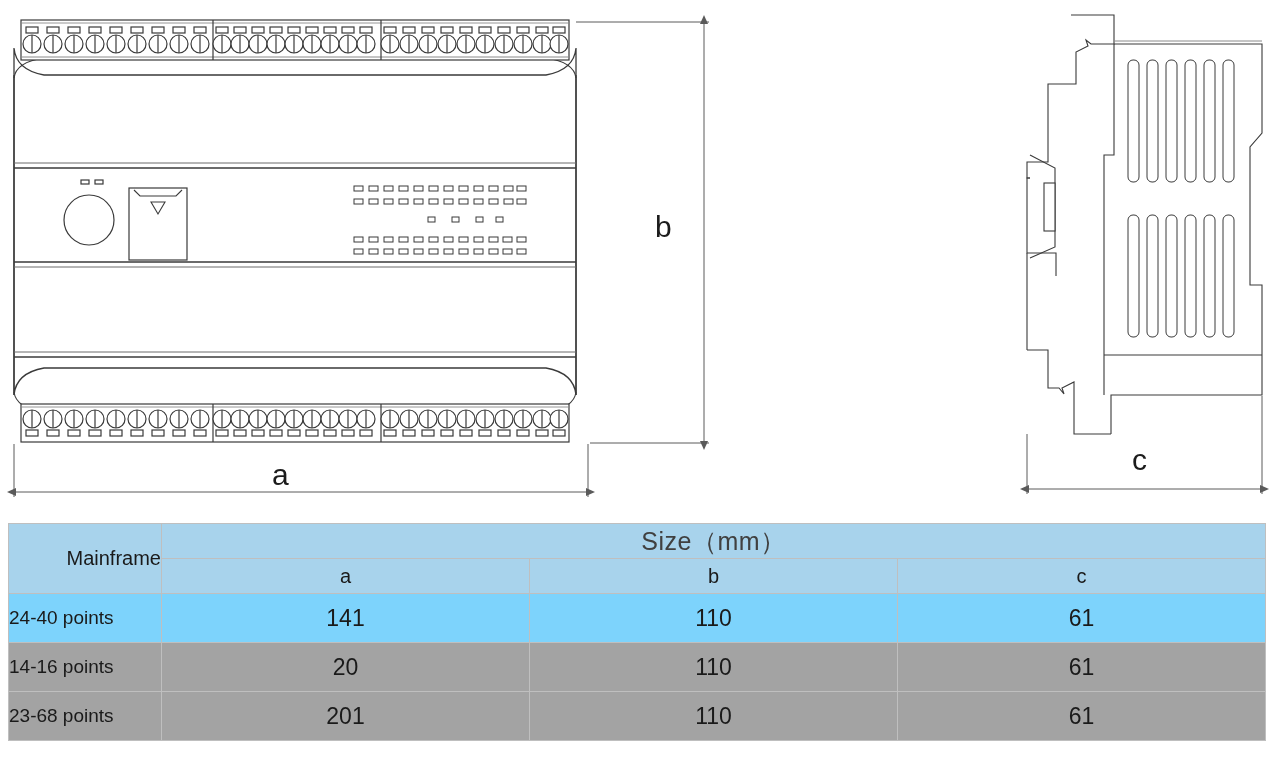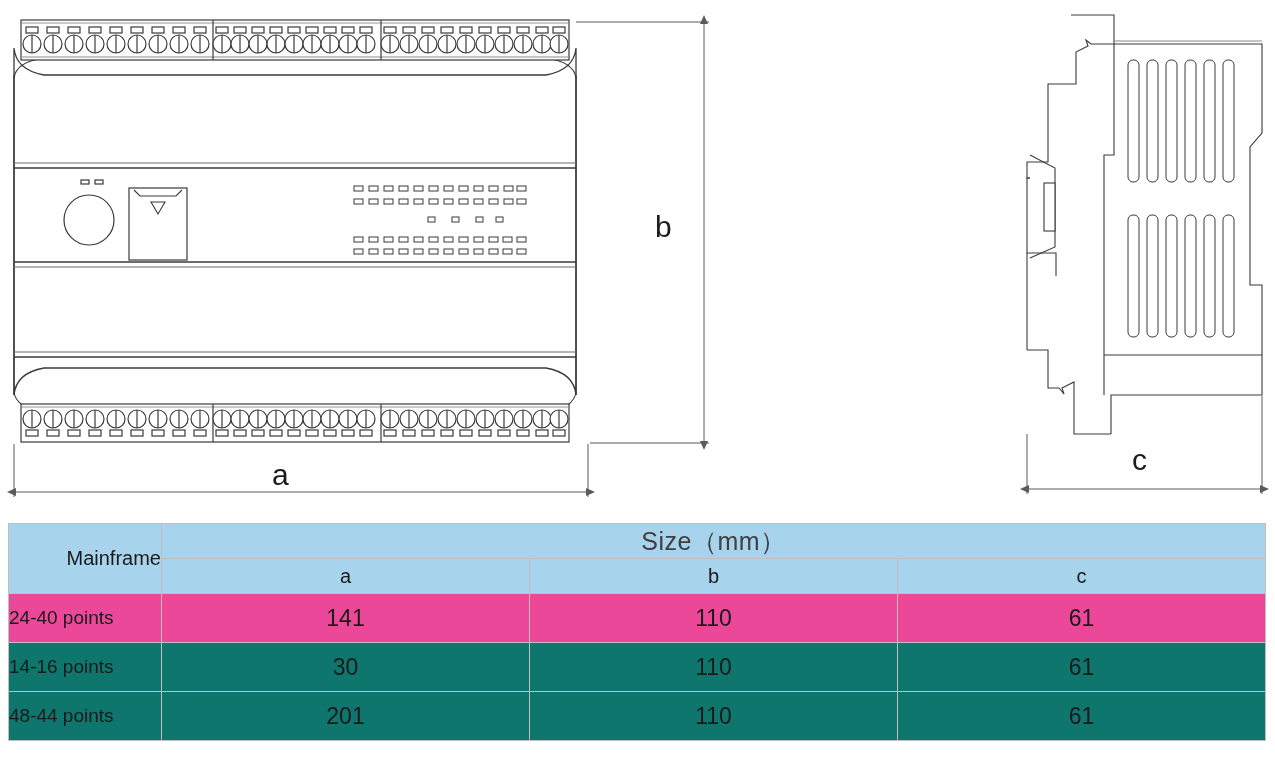--- a/index.html
+++ b/index.html
@@ -39,22 +39,22 @@
   .hdr-col{
     text-align:center;vertical-align:middle;font-size:20px;height:34px;color:#1a1a1a;
   }
   .row-name{
     text-align:left;vertical-align:middle;font-size:19px;
     padding-left:10px;height:48px;color:#1a1a1a;
   }
   .row-val{
     text-align:center;vertical-align:middle;font-size:23px;color:#1a1a1a;
   }
-  .row-hl{background:#ec4899;}
-  .row-plain{background:#0f766e;border-radius:9px;}
+  .row-hl{background:#7dd3fc;}
+  .row-plain{background:#a3a3a3;border-radius:9px;}
 </style>
 </head>
 <body>
 
 <div class="stage">
 
   <svg class="svg-layer" viewBox="0 0 1275 515">
     <defs>
       <marker id="arrL" markerWidth="10" markerHeight="8" refX="9" refY="4" orient="auto" markerUnits="userSpaceOnUse">
         <path d="M9,0 L0,4 L9,8 z" fill="#5a5a5a"></path>
@@ -559,26 +559,26 @@
       </tr>
 
       <tr class="row-hl">
         <td class="row-name">24-40 points</td>
         <td class="row-val">141</td>
         <td class="row-val">110</td>
         <td class="row-val">61</td>
       </tr>
       <tr class="row-plain">
         <td class="row-name">14-16 points</td>
-        <td class="row-val">30</td>
+        <td class="row-val">20</td>
         <td class="row-val">110</td>
         <td class="row-val">61</td>
       </tr>
       <tr class="row-plain">
-        <td class="row-name">48-44 points</td>
+        <td class="row-name">23-68 points</td>
         <td class="row-val">201</td>
         <td class="row-val">110</td>
         <td class="row-val">61</td>
       </tr>
     </tbody>
   </table>
 
 </div>
 
 </body></html>

